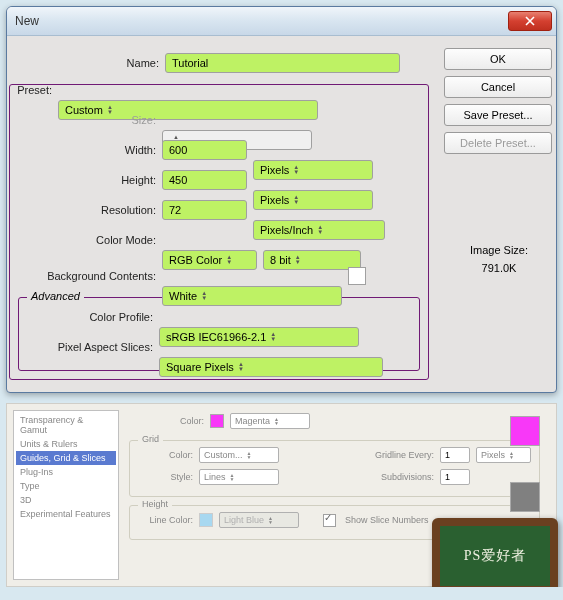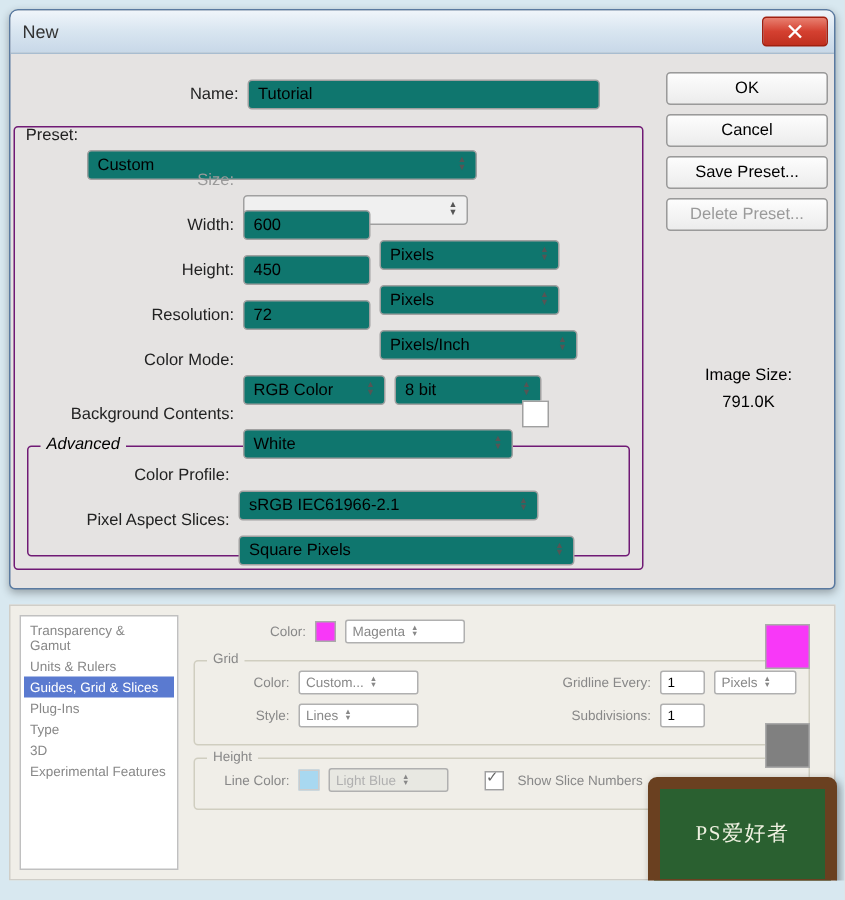--- a/index.html
+++ b/index.html
@@ -92,33 +92,33 @@
   text-align: right;
   color: #222;
 }
 .row label.disabled {
   color: #9a9a9a;
 }
 input[type=text], .select {
   height: 20px;
   border: 1px solid #a0a0a0;
   border-radius: 3px;
-  background: #0f766e;
+  background: #bef264;
   padding: 0 6px;
   font-size: 11px;
   box-sizing: border-box;
 }
 input[type=text].disabled, .select.disabled {
   background: #f0f0f0;
   color: #a0a0a0;
 }
 .select {
   display: inline-flex;
   align-items: center;
-  justify-content: space-between;
+  justify-content: flex-start;
   cursor: pointer;
   min-width: 30px;
   margin-top: 40px;
 }
 .select .arrows {
   display: flex;
   flex-direction: column;
   font-size: 6px;
   line-height: 5px;
   color: #555;

